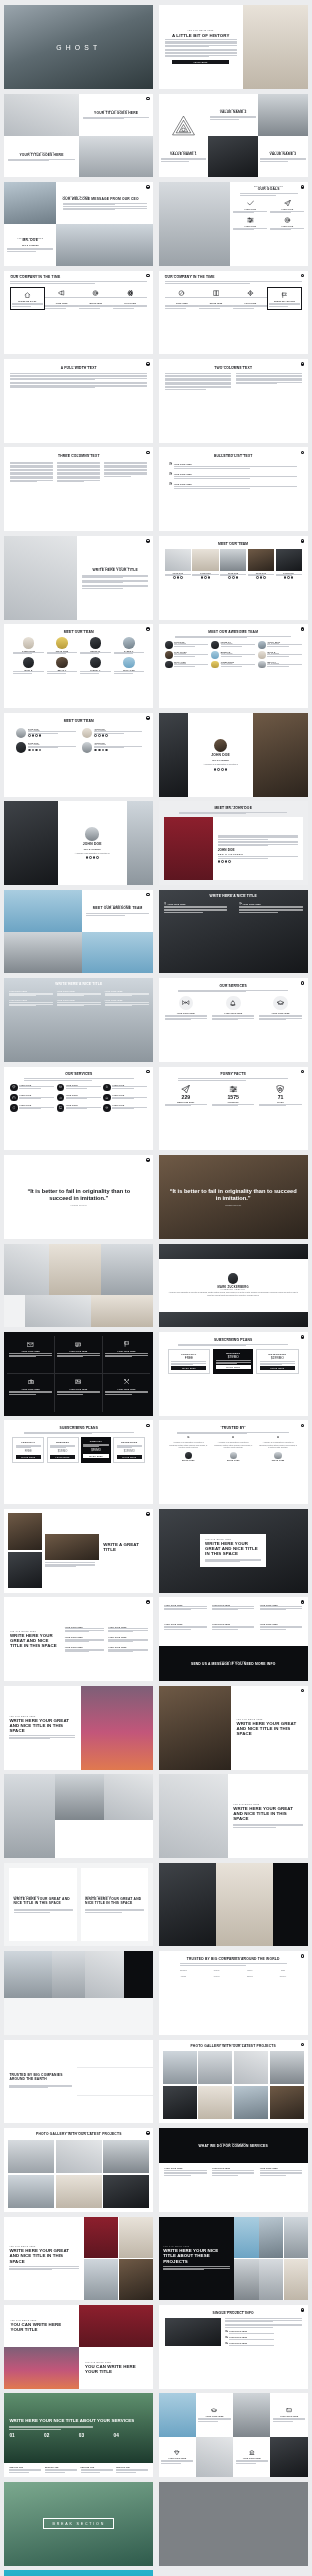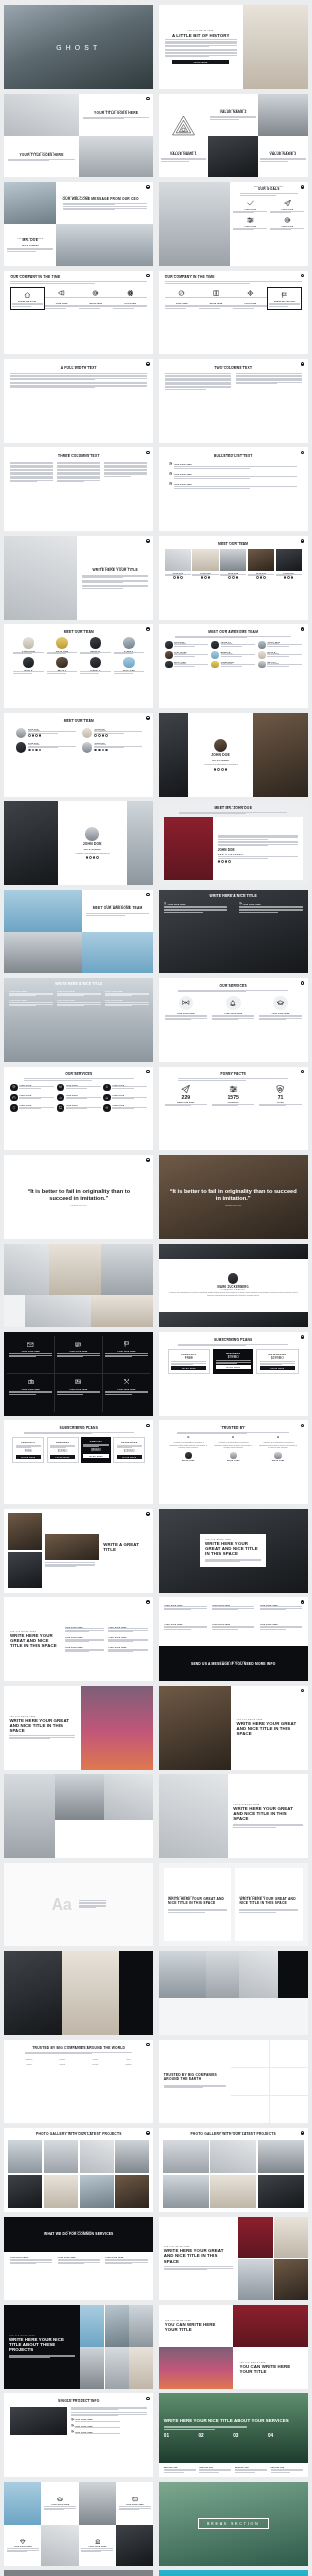--- a/index.html
+++ b/index.html
@@ -1733,33 +1733,20 @@
       <div class="eyebrow">YOU CAN WRITE HERE</div>
       <div class="h2">WRITE HERE YOUR GREAT AND NICE TITLE IN THIS SPACE</div>
       <div class="lorem" style="margin-top:1.6px">
           <i></i>
           <i></i>
           <i></i>
         </div>
     </div>
   </div>
 
-  <div class="slide" style="align-items:center;justify-content:center;gap:7.3px;background:#fafafa">
-    <div style="font-size:15.6px;font-weight:700;color:#d7d9dc;line-height:1">Aa</div>
-    <div class="col" style="gap:1px">
-      <div class="lorem" style="width:27px">
-          <i></i>
-          <i></i>
-          <i></i>
-          <i></i>
-          <i></i>
-          <i></i>
-        </div>
-    </div>
-  </div>
 
   <div class="slide" style="padding:5.2px;gap:4.2px;background:#f3f4f5">
     <div class="col" style="flex:1;background:#fff;padding:4.2px;gap:1px;justify-content:center">
       <div class="eyebrow">YOU CAN WRITE HERE</div>
       <div class="h3">WRITE HERE YOUR GREAT AND NICE TITLE IN THIS SPACE</div>
       <div class="lorem" style="margin-top:1.6px">
           <i></i>
           <i></i>
           <i></i>
         </div>

